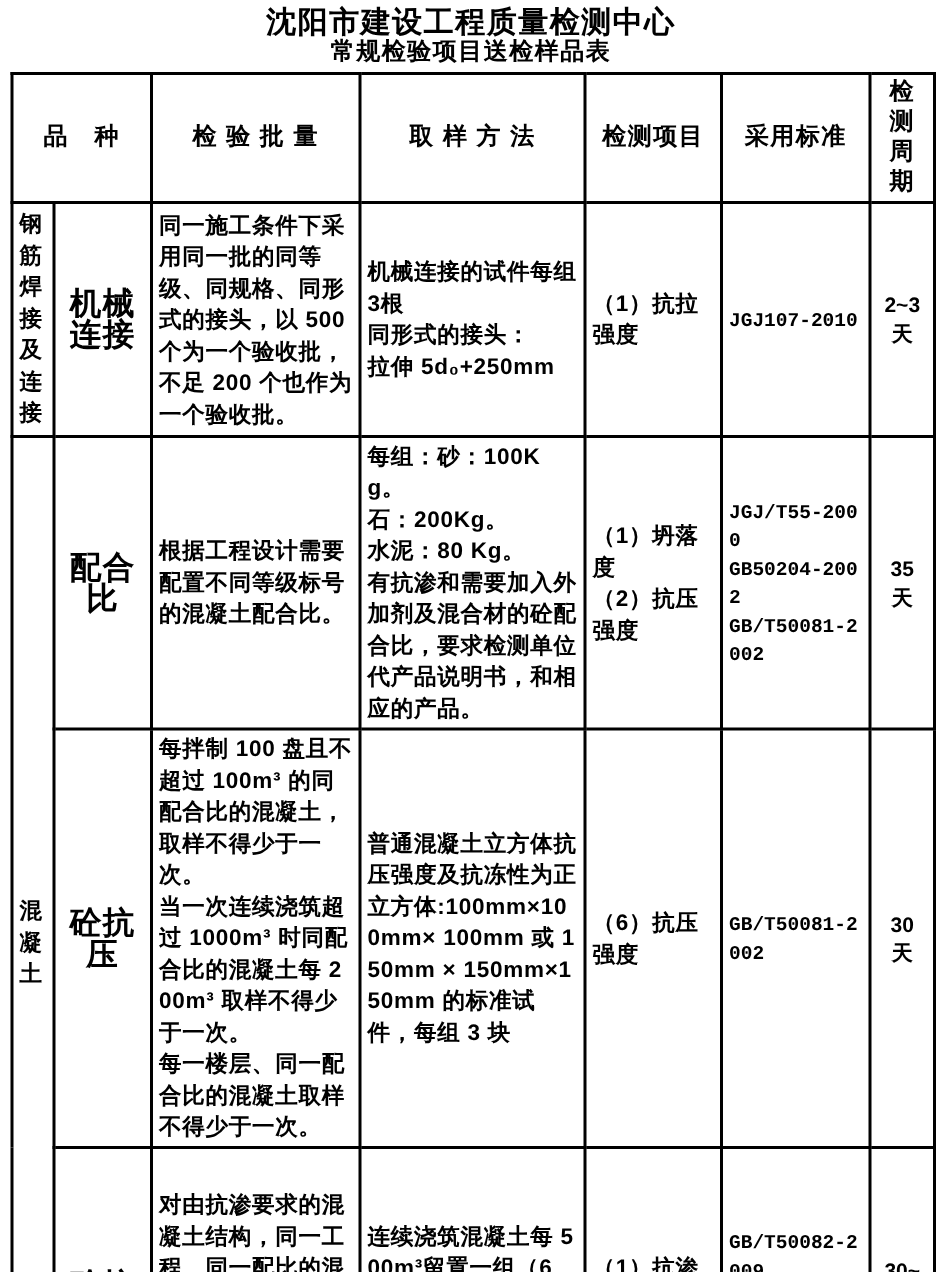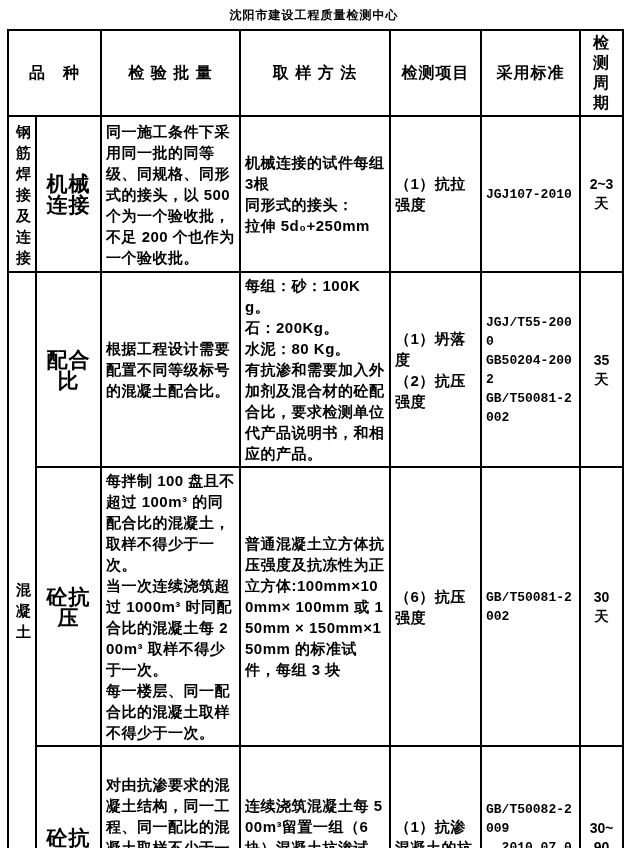--- a/index.html
+++ b/index.html
@@ -4,21 +4,21 @@
 <style>
   html,body{margin:0;padding:0;}
   body{
     width:628px;height:848px;background:#ffffff;
     font-family:"Liberation Sans","DejaVu Sans",sans-serif;
     color:#000;font-weight:700;
     -webkit-font-smoothing:none;
   }
   .page{width:628px;height:848px;overflow:hidden;}
   .doc-title{
-    margin-top:6px;text-align:center;font-size:12px;line-height:19px;
+    margin-top:6px;text-align:center;font-size:20px;line-height:19px;
     letter-spacing:1px;white-space:pre-wrap;
   }
   .doc-subtitle{
     text-align:center;font-size:16px;line-height:19px;letter-spacing:1px;
     white-space:pre-wrap;
   }
   table.main{
     border-collapse:collapse;table-layout:fixed;
     margin-left:7px;margin-top:4px;width:615px;
   }
@@ -27,22 +27,22 @@
     vertical-align:middle;
     overflow:hidden;
     padding:2px 4px;
     font-weight:700;
   }
   th.hdr{
     font-size:16px;letter-spacing:1px;
     white-space:pre-wrap;word-break:break-all;line-height:20px;padding:2px 2px;
   }
   td.cat{
-    text-align:right;padding:1px 2px;font-size:15px;line-height:21px;
-    white-space:pre-wrap;word-break:break-all;letter-spacing:0;
+    text-align:left;padding:1px 2px;font-size:15px;line-height:21px;
+    white-space:pre-wrap;word-break:break-all;letter-spacing:0;font-family:Liberation Serif, serif;
   }
   td.sub{
     text-align:center;font-size:21px;line-height:21px;
     white-space:pre-wrap;word-break:break-all;letter-spacing:1px;padding:2px 3px;
   }
   td.txt{
     text-align:left;font-size:15px;line-height:21px;
     white-space:pre-wrap;word-break:break-all;letter-spacing:0.5px;
   }
   td.items{
@@ -62,20 +62,21 @@
   tr.r2{height:150px;}
   tr.r3{height:239px;}
   tr.r4{height:203px;}
 </style>
 </head>
 <body>
 
 <div class="page">
 
   <div class="doc-title">沈阳市建设工程质量检测中心</div>
+  <div class="doc-subtitle">常规检验项目送检样品表</div>
 
   <table class="main">
     <colgroup>
       <col style="width:28px">
       <col style="width:65px">
       <col style="width:139px">
       <col style="width:150px">
       <col style="width:91px">
       <col style="width:99px">
       <col style="width:43px">

